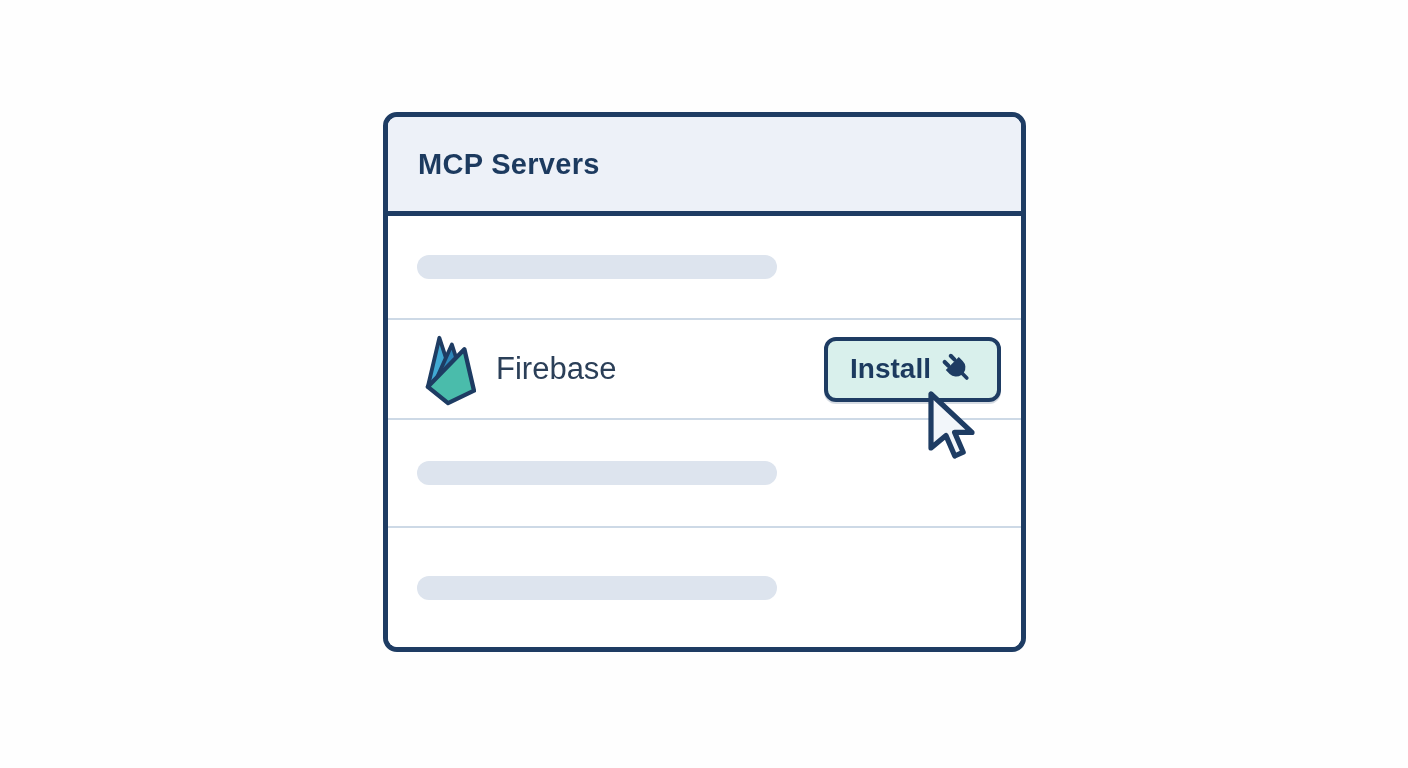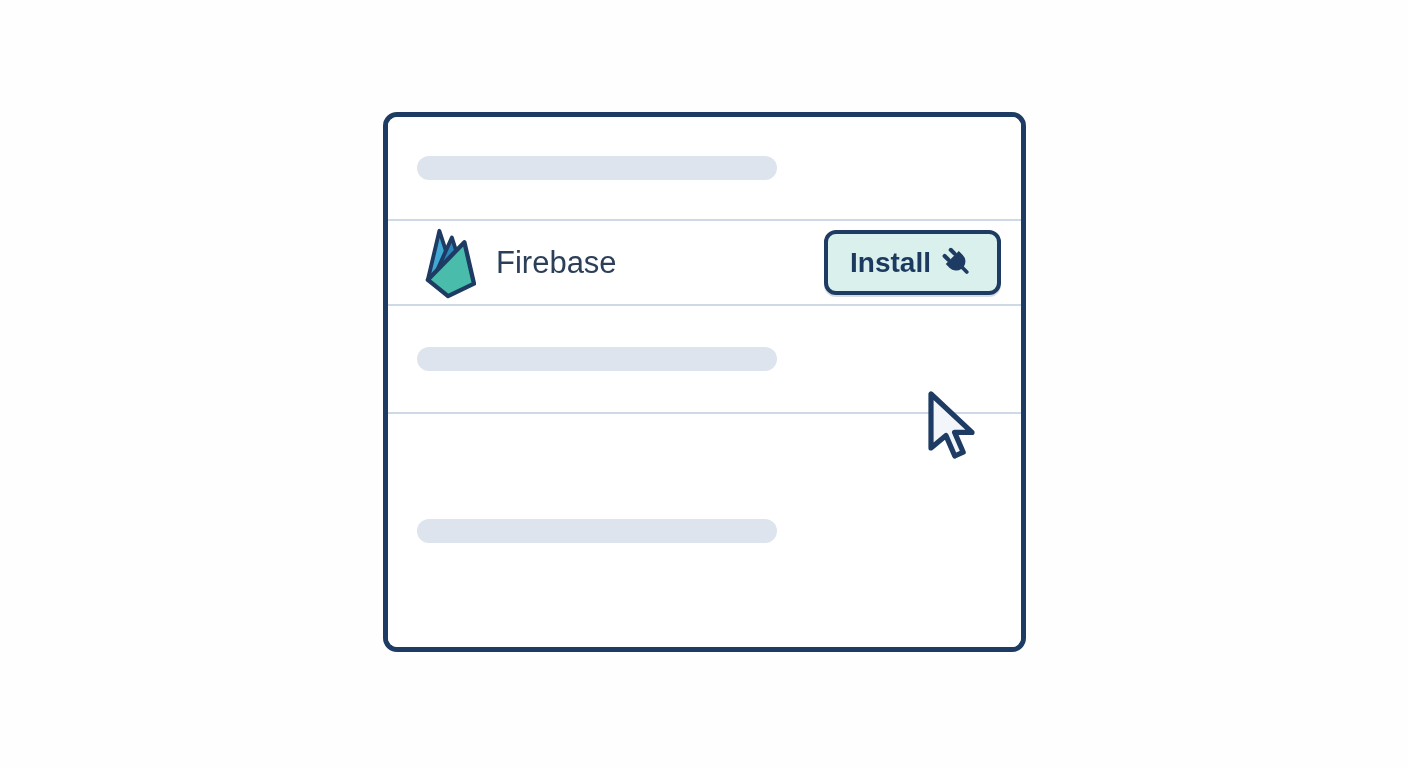--- a/index.html
+++ b/index.html
@@ -56,21 +56,21 @@
   .row {
     position: relative;
     display: flex;
     align-items: center;
     box-sizing: border-box;
   }
   .row + .row {
     border-top: 2px solid #cdd9e6;
   }
   .row-skeleton-1 { height: 102px; }
-  .row-server    { height: 85px; padding-left: 34px; }
+  .row-server    { height: 100px; padding-left: 34px; }
   .row-skeleton-2 { height: 108px; }
   .row-skeleton-3 { flex: 1 1 auto; }
   .skeleton-bar {
     width: 360px;
     height: 24px;
     border-radius: 12px;
     background: #dde4ee;
     margin-left: 29px;
   }
   
@@ -121,20 +121,23 @@
     pointer-events: none;
   }
 </style>
 </head>
 <body>
 
 <div class="canvas">
 
   <div class="panel">
 
+    <div class="panel-header">
+      <h1 class="panel-title">MCP Servers</h1>
+    </div>
 
     <div class="panel-body">
 
       <div class="row row-skeleton-1">
         <div class="skeleton-bar"></div>
       </div>
 
       <div class="row row-server">
         <span class="server-icon">
           <svg viewBox="0 0 56 78" width="54" height="75" xmlns="http://www.w3.org/2000/svg">

